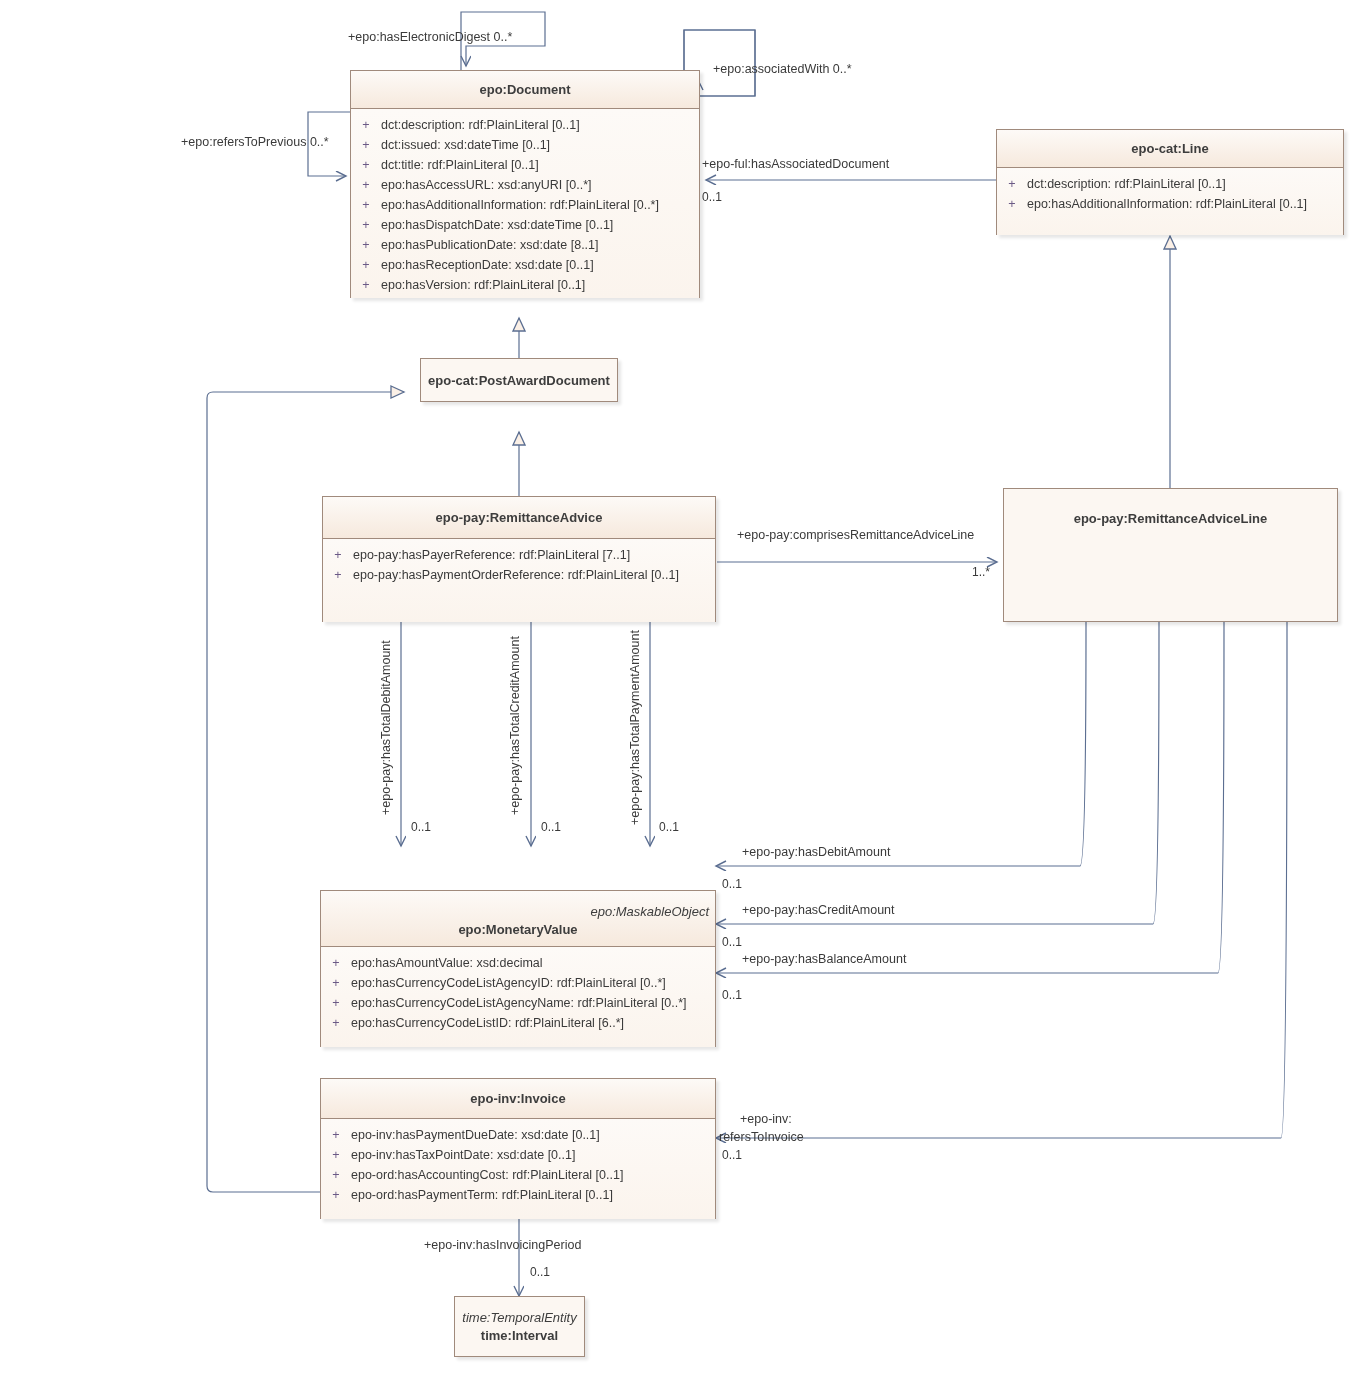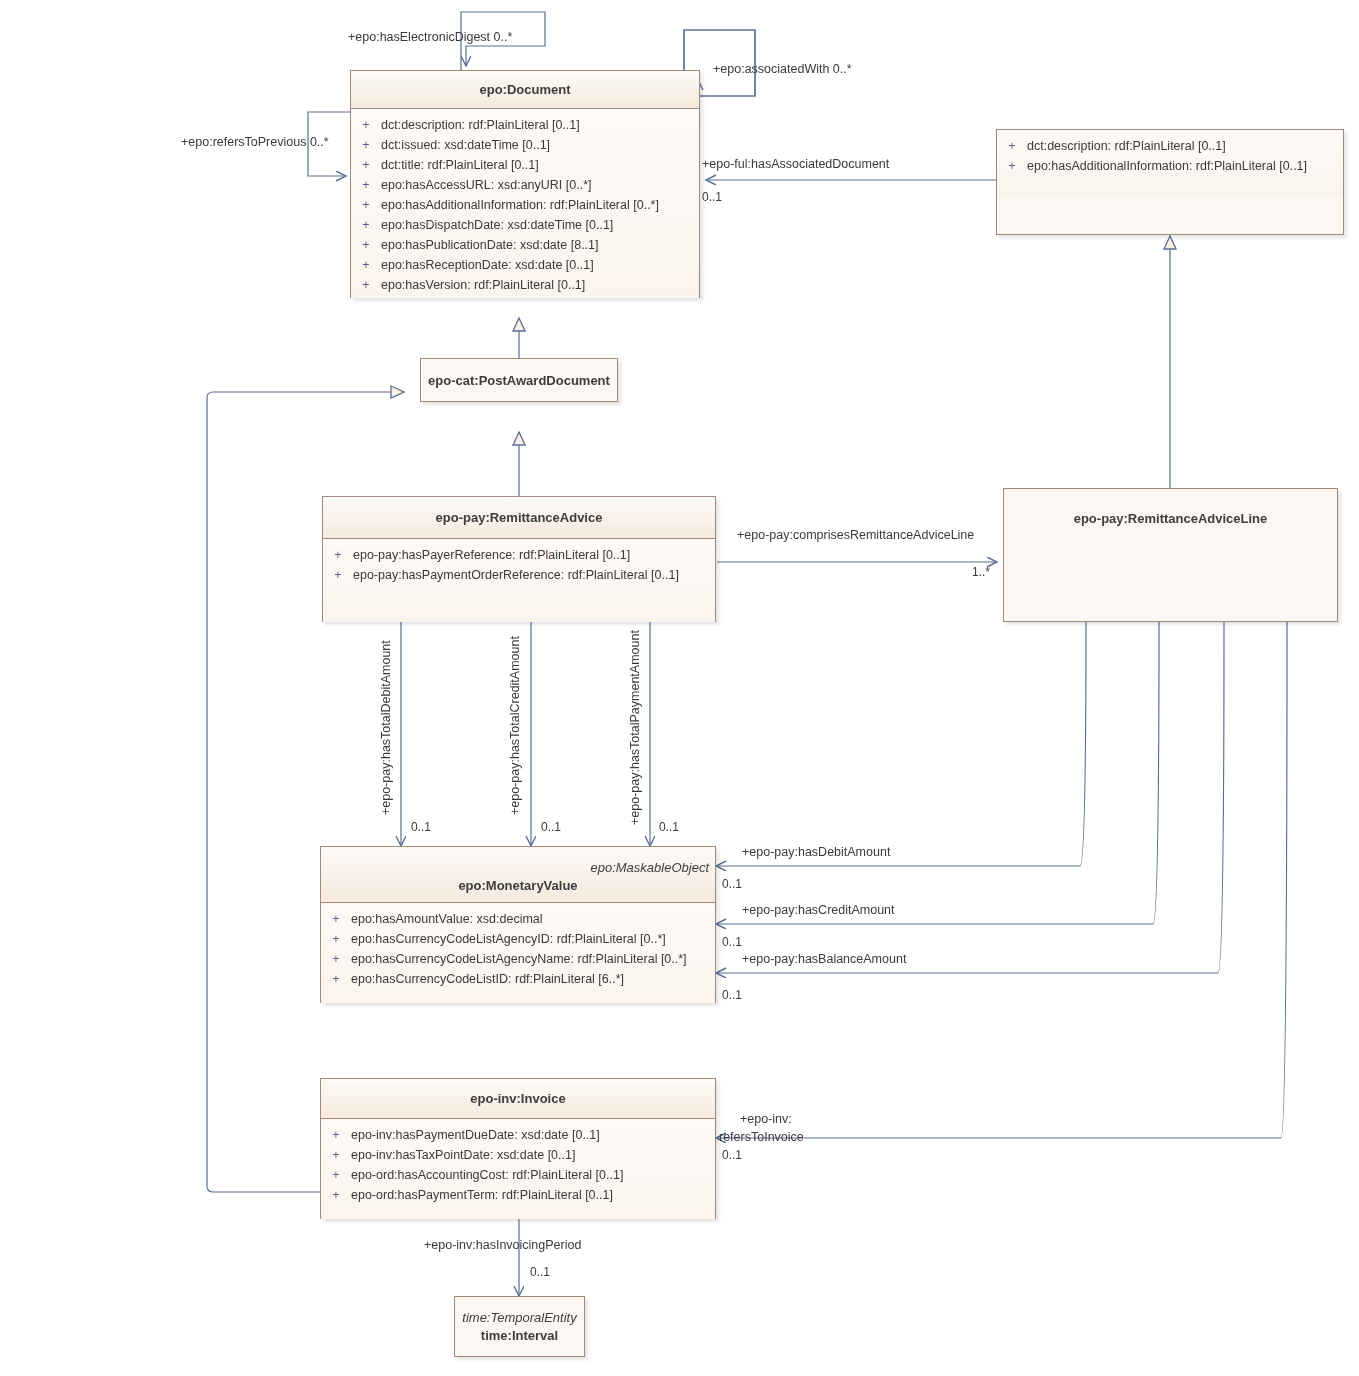--- a/index.html
+++ b/index.html
@@ -116,20 +116,23 @@
         <span class="txt">epo:hasReceptionDate: xsd:date [0..1]</span>
       </div>
       <div class="attr">
         <span class="vis">+</span>
         <span class="txt">epo:hasVersion: rdf:PlainLiteral [0..1]</span>
       </div>
     </div>
   </div>
 
   <div class="cls" style="left:996px;top:129px;width:348px;height:106px;">
+    <div class="hdr" style="height:38px;">
+      <div class="nm">epo-cat:Line</div>
+    </div>
     <div class="body" style="height:67px;">
       <div class="attr">
         <span class="vis">+</span>
         <span class="txt">dct:description: rdf:PlainLiteral [0..1]</span>
       </div>
       <div class="attr">
         <span class="vis">+</span>
         <span class="txt">epo:hasAdditionalInformation: rdf:PlainLiteral [0..1]</span>
       </div>
     </div>
@@ -139,34 +142,34 @@
     <div class="nm2" style="margin-top:0;">epo-cat:PostAwardDocument</div>
   </div>
 
   <div class="cls" style="left:322px;top:496px;width:394px;height:126px;">
     <div class="hdr" style="height:42px;">
       <div class="nm">epo-pay:RemittanceAdvice</div>
     </div>
     <div class="body" style="height:83px;">
       <div class="attr">
         <span class="vis">+</span>
-        <span class="txt">epo-pay:hasPayerReference: rdf:PlainLiteral [0..1]</span>
+        <span class="txt">epo-pay:hasPayerReference: rdf:PlainLiteral [7..1]</span>
       </div>
       <div class="attr">
         <span class="vis">+</span>
         <span class="txt">epo-pay:hasPaymentOrderReference: rdf:PlainLiteral [0..1]</span>
       </div>
     </div>
   </div>
 
   <div class="cls plain" style="left:1003px;top:488px;width:335px;height:134px;justify-content:flex-start;">
     <div class="nm2" style="margin-top:22px;">epo-pay:RemittanceAdviceLine</div>
   </div>
 
-  <div class="cls" style="left:320px;top:846px;width:396px;height:157px;">
+  <div class="cls" style="left:320px;top:890px;width:396px;height:157px;">
     <div class="hdr" style="height:56px;padding-top:4px;">
       <div class="ster">epo:MaskableObject</div>
       <div class="nm" style="margin-top:3px;">epo:MonetaryValue</div>
     </div>
     <div class="body" style="height:100px;">
       <div class="attr">
         <span class="vis">+</span>
         <span class="txt">epo:hasAmountValue: xsd:decimal</span>
       </div>
       <div class="attr">

